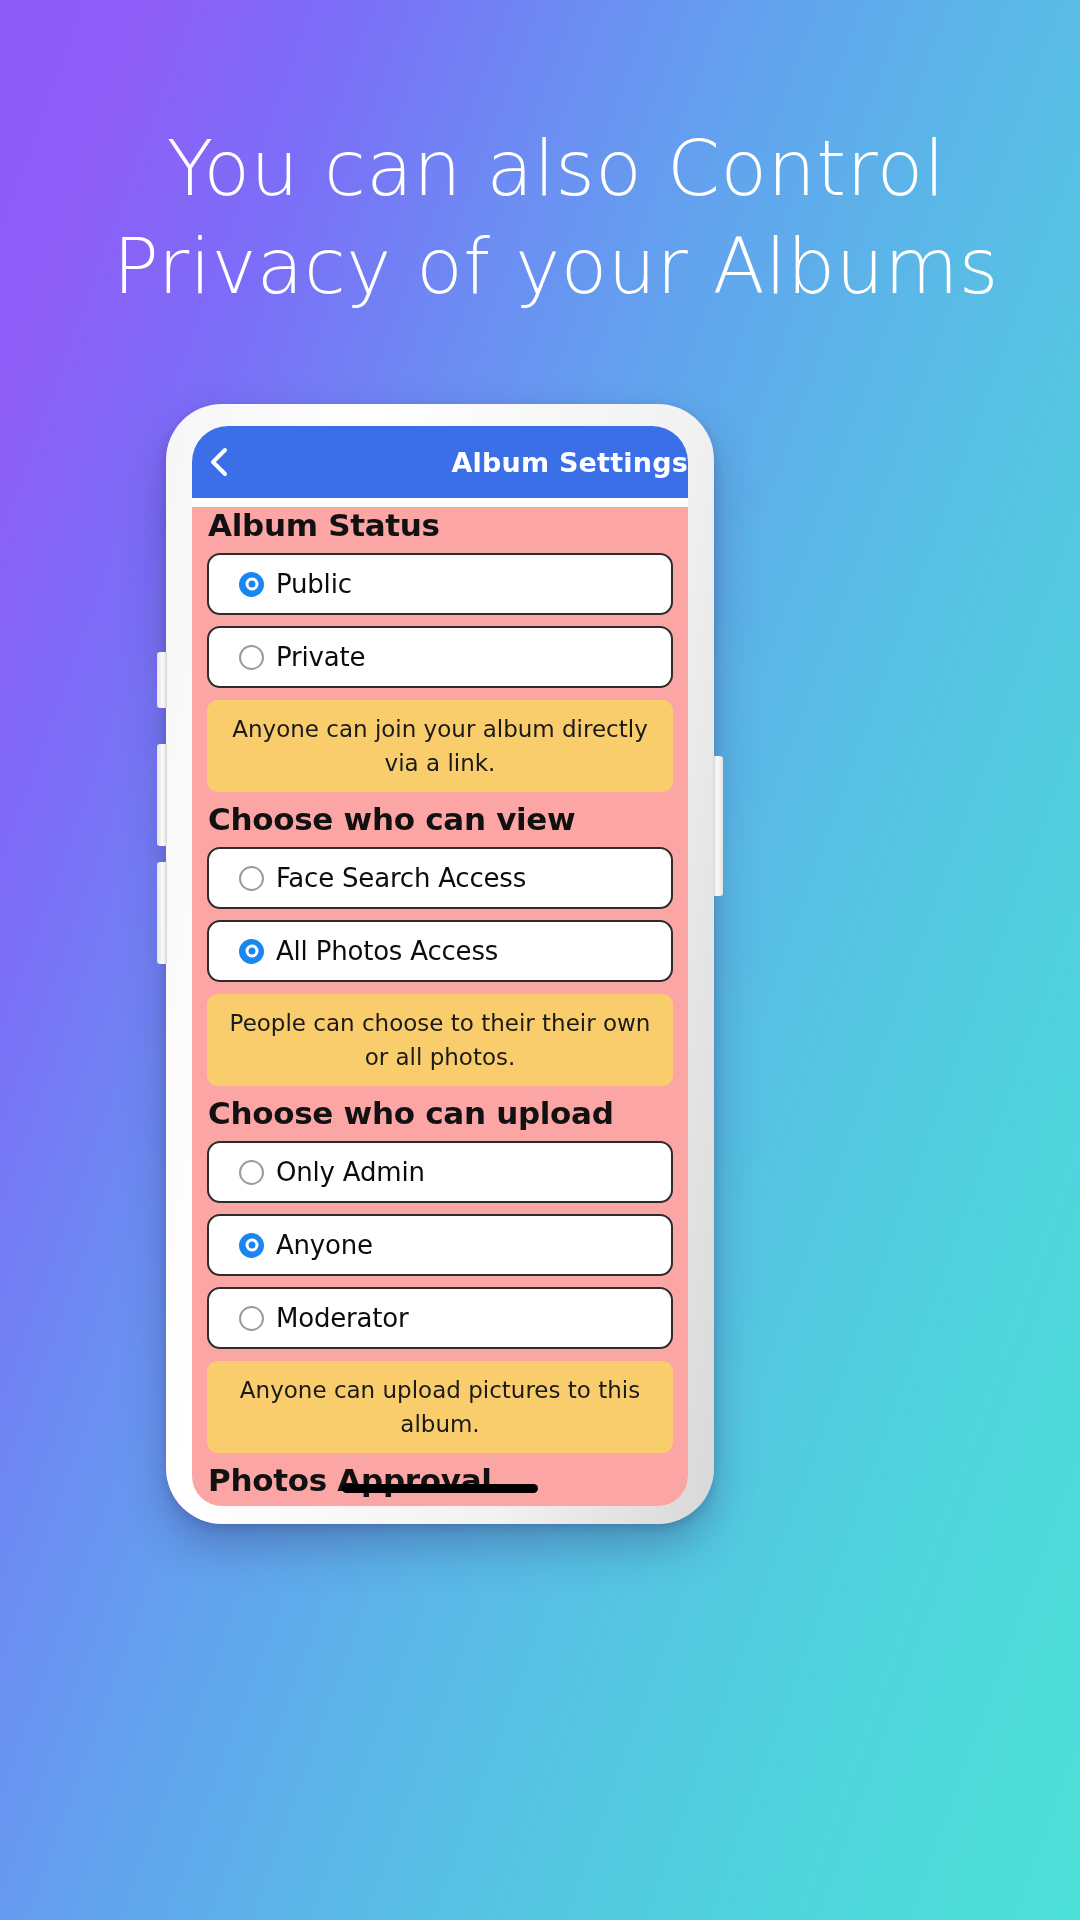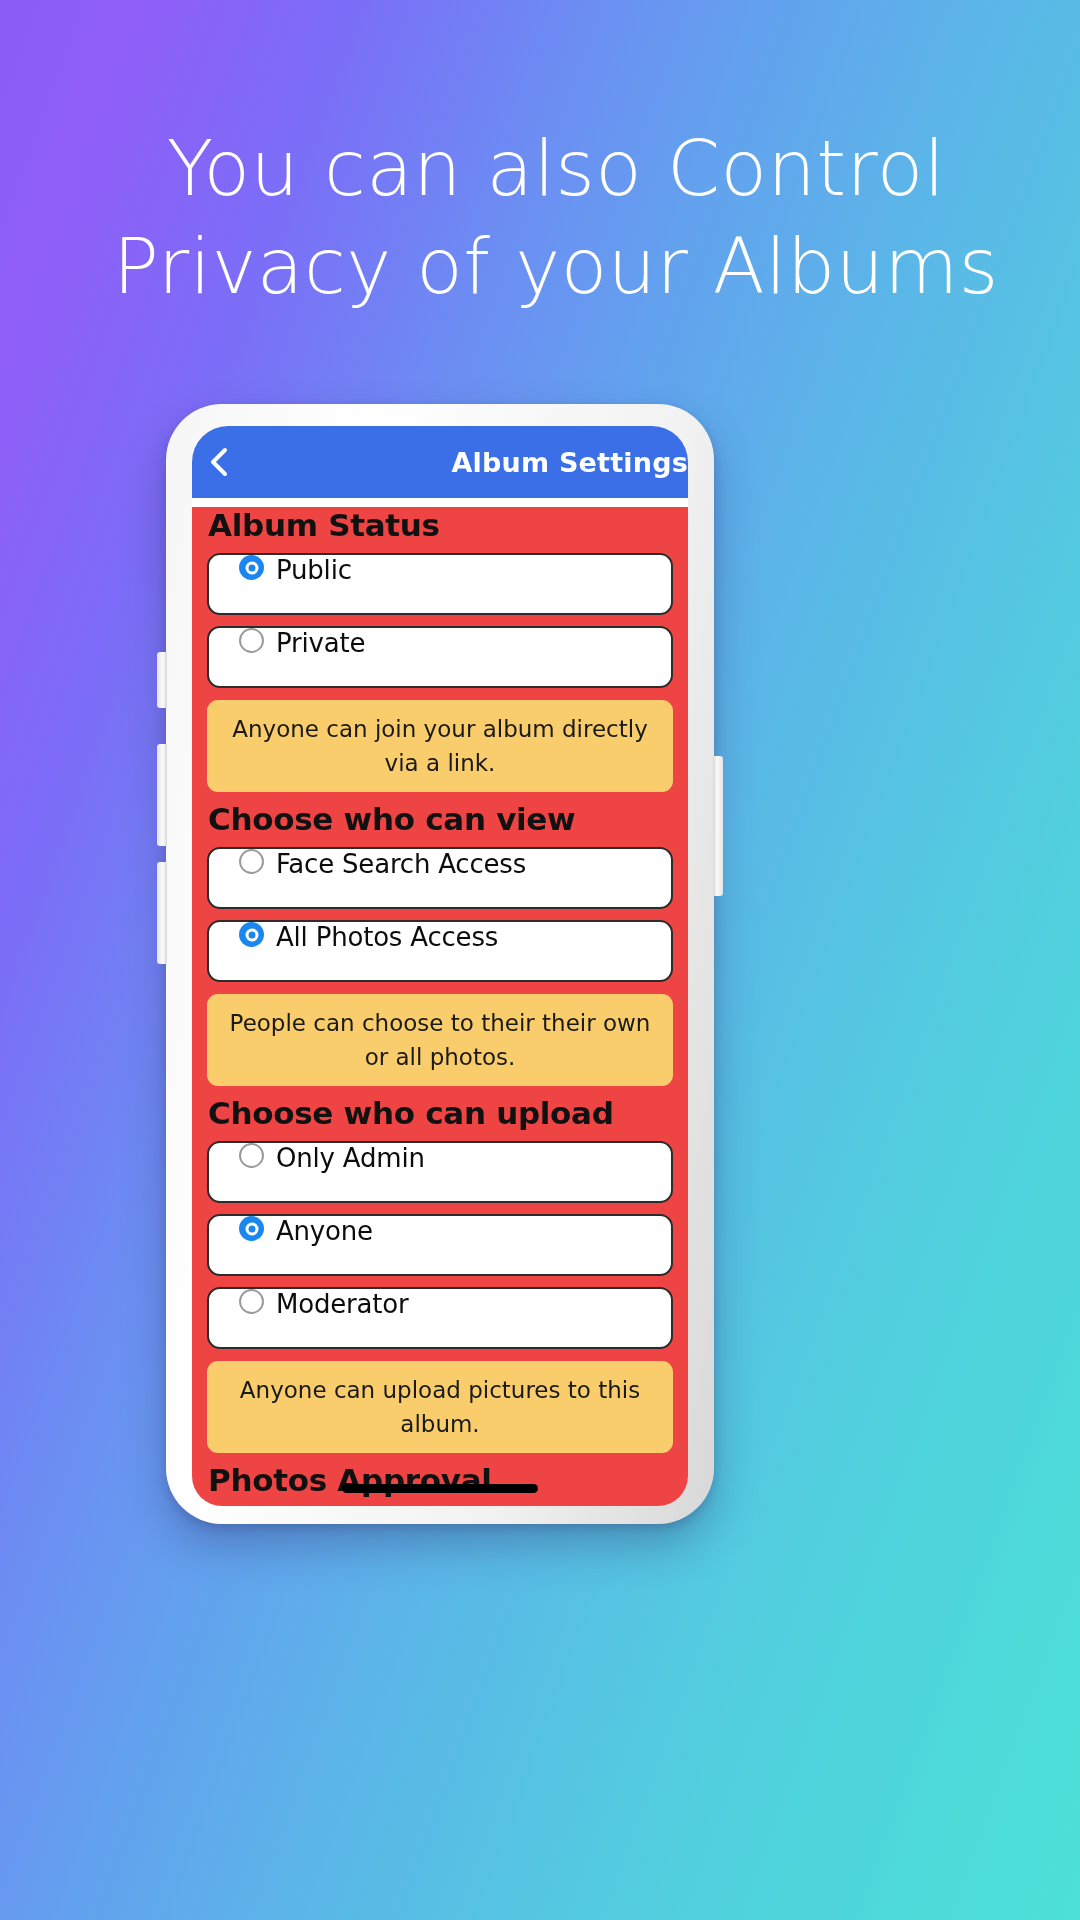--- a/index.html
+++ b/index.html
@@ -114,36 +114,37 @@
     color: #ffffff;
     font-size: 27px;
     font-weight: 600;
     letter-spacing: 0.2px;
     font-family: "DejaVu Sans", sans-serif;
   }
 
   
   .app-body {
     padding: 0 15px;
-    background: #ef4444;
+    background: #fca5a5;
     height: 1008px;
     position: relative;
   }
 
   .section-title {
     font-size: 31px;
     font-weight: 700;
     color: #111111;
     margin: 9px 0 10px 1px;
     letter-spacing: -0.3px;
     font-family: "DejaVu Sans", sans-serif;
   }
 
   .option {
     display: flex;
+    align-items: center;
     height: 62px;
     border: 2px solid #2c2c2c;
     border-radius: 13px;
     background: #ffffff;
     margin-bottom: 11px;
     padding-left: 30px;
   }
 
   .radio {
     width: 25px;

